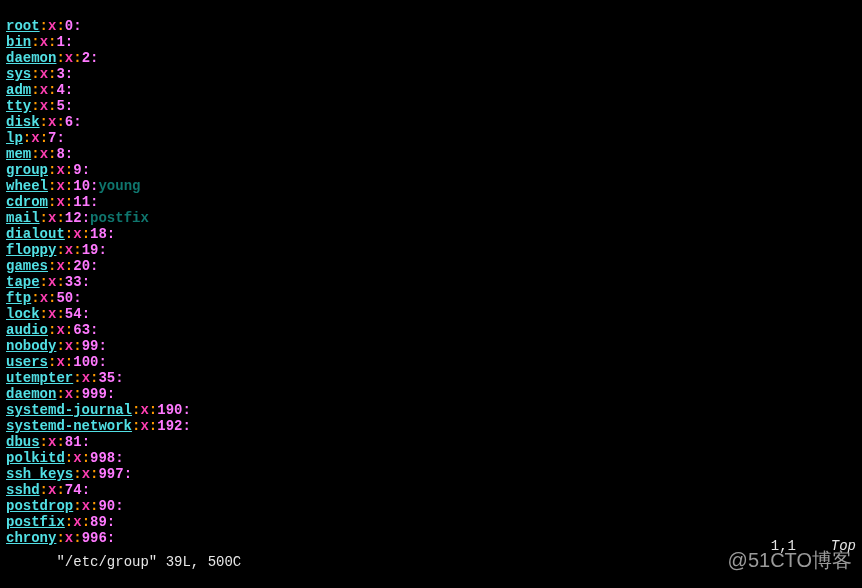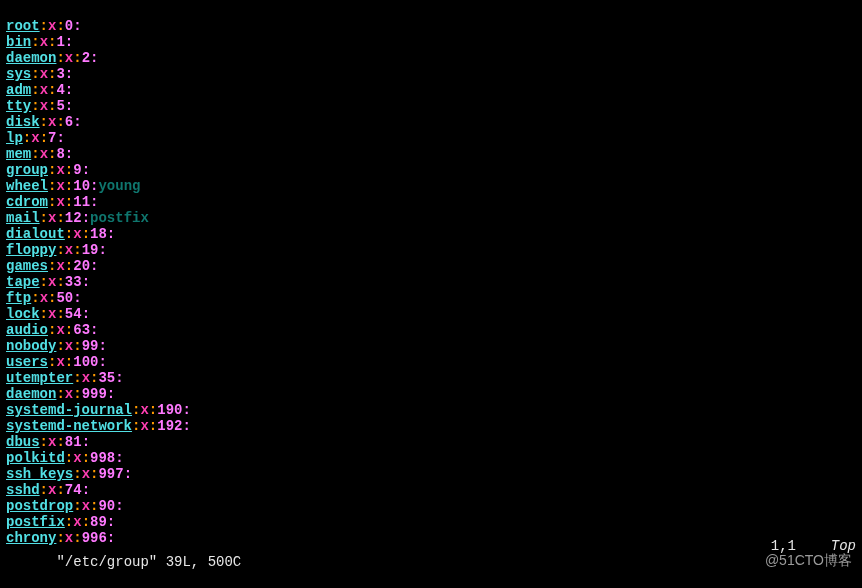--- a/index.html
+++ b/index.html
@@ -45,21 +45,21 @@
   }
   .status-left { flex: 1; white-space: pre; }
   .status-pos  { width: 140px; text-align: right; white-space: pre; }
   .status-top  { width: 60px; text-align: right; white-space: pre; font-style: italic; }
   .watermark {
     position: absolute;
     right: 10px;
     bottom: 20px;
     color: #9a9a9a;
     font-weight: normal;
-    font-size: 14px;
+    font-size: 20px;
     font-family: sans-serif;
   }
 </style>
 </head>
 <body>
 
 <div class="terminal">
   <div id="file-content">
       <div class="row"><span class="name">root</span><span class="sep">:</span><span class="xfld">x</span><span class="sep">:</span><span class="gid">0</span><span class="col4sep">:</span></div>
       <div class="row"><span class="name">bin</span><span class="sep">:</span><span class="xfld">x</span><span class="sep">:</span><span class="gid">1</span><span class="col4sep">:</span></div>

